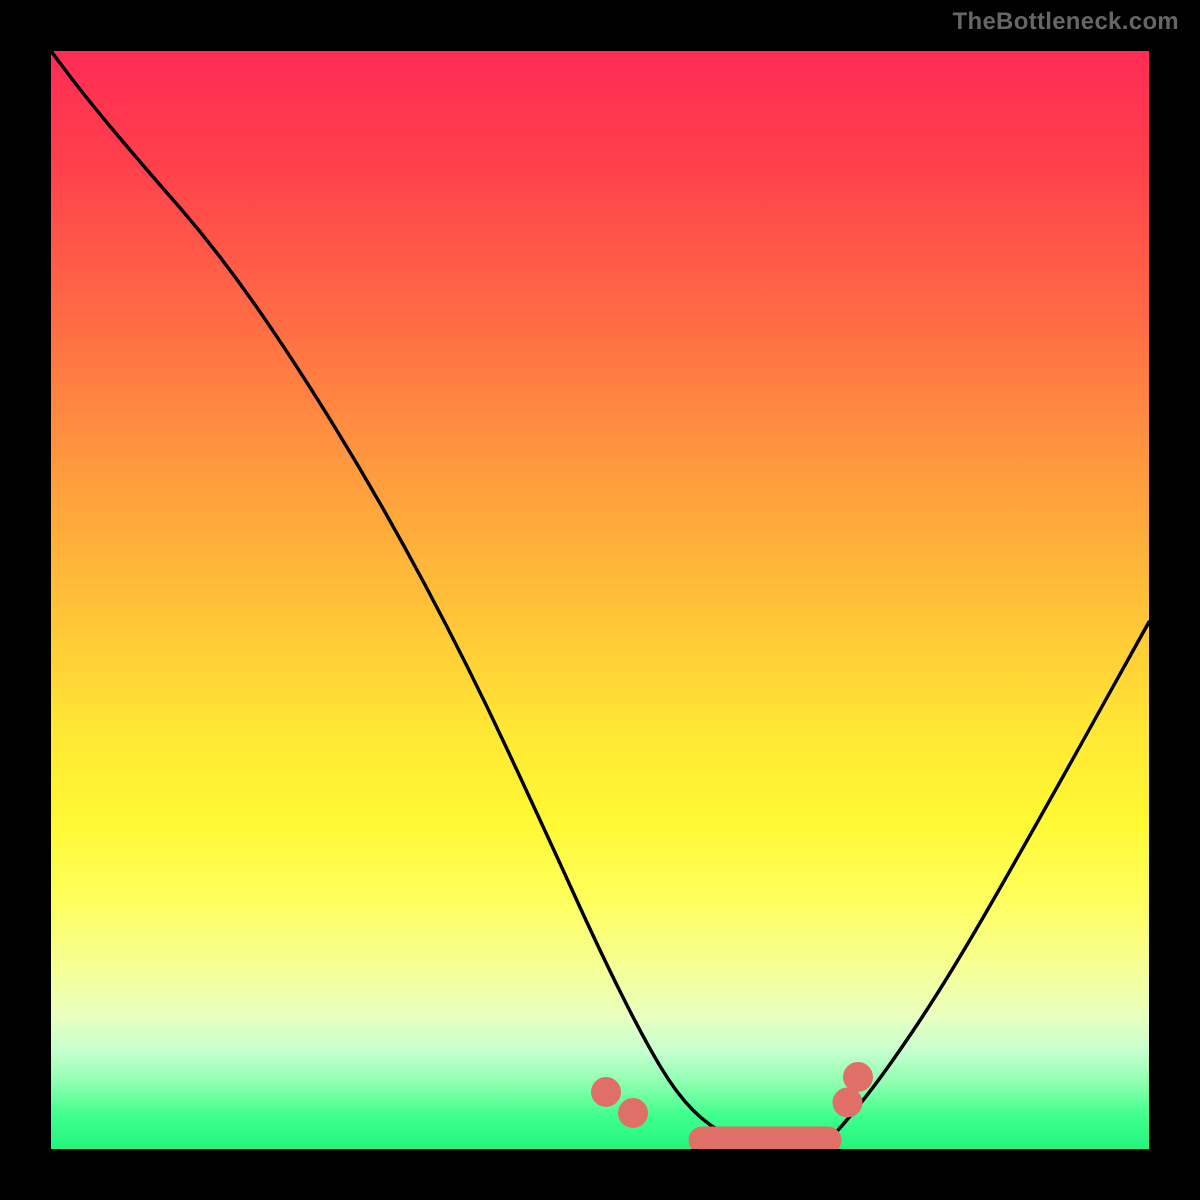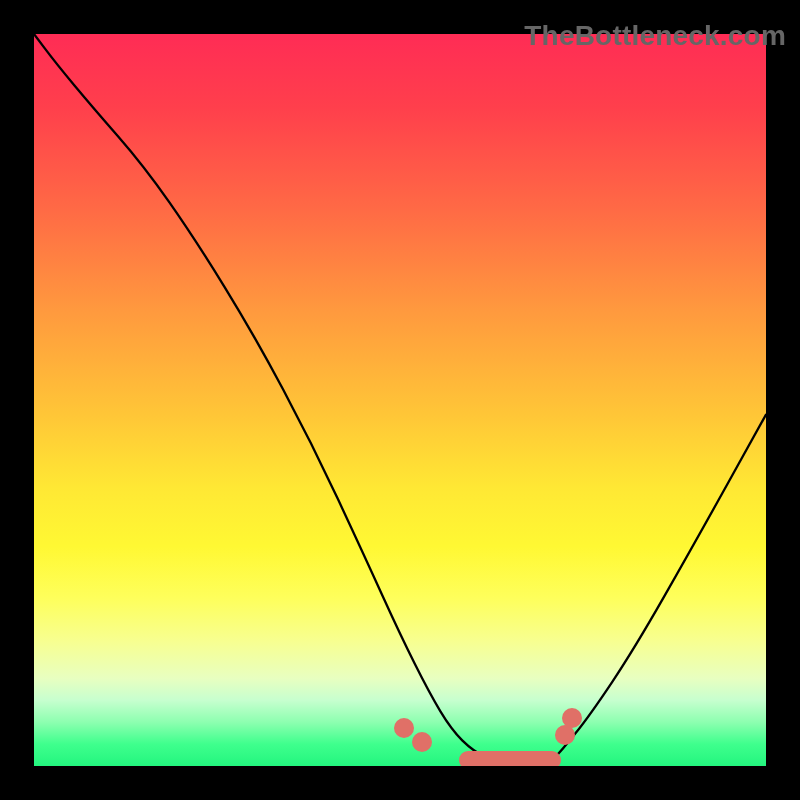--- a/index.html
+++ b/index.html
@@ -12,24 +12,24 @@
     font-family: Arial, Helvetica, sans-serif;
   }
   .frame {
     position: relative;
     width: 800px;
     height: 800px;
     background: #000;
   }
   .watermark {
     position: absolute;
-    top: 20px;
+    top: 6px;
     right: 14px;
     color: #666;
-    font-size: 28px;
+    font-size: 16px;
     font-weight: 600;
     letter-spacing: 0.2px;
     z-index: 10;
   }
   .plot {
     position: absolute;
     left: 34px;
     top: 34px;
     width: 732px;
     height: 732px;

